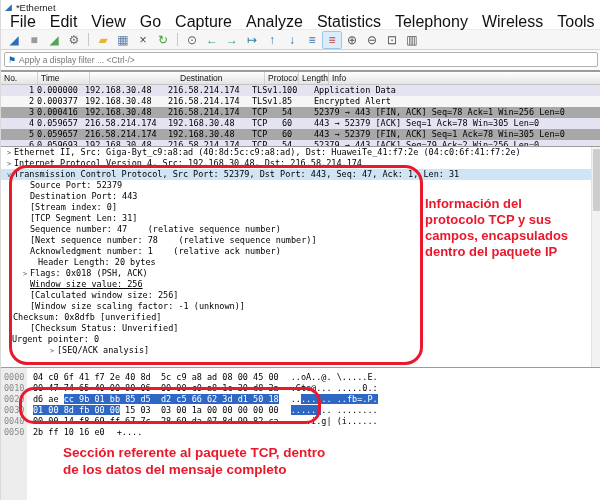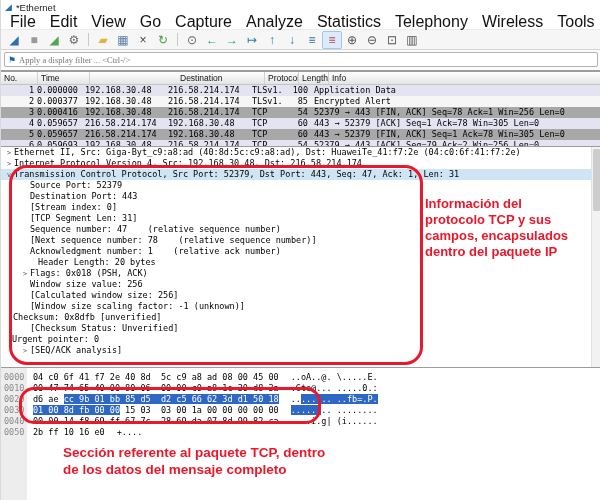--- a/index.html
+++ b/index.html
@@ -14,35 +14,35 @@
   
   .toolbar{height:19px;background:#f6f6f6;border-top:1px solid #ececec;border-bottom:1px solid #d4d4d4;
            display:flex;align-items:center;padding-left:3px;}
   .tb{width:18px;height:16px;display:flex;align-items:center;justify-content:center;font-size:12px;line-height:12px;border:1px solid transparent;border-radius:2px;}
   .tb.pressed{background:#dcebfa;border:1px solid #9ec6ea;}
   .tbsep{width:1px;height:13px;background:#c9c9c9;margin:0 4px;}
   
   .filterbar{height:17px;background:#fbfbfb;display:flex;align-items:center;padding:1px 3px 2px 3px;border-bottom:2px solid #9c9c9c;}
   .filterbox{flex:1;height:13px;background:#fff;border:1px solid #b2b2b2;border-radius:2px;display:flex;align-items:center;}
   .bookmark{color:#1566ab;font-size:9px;padding:0 3px;}
-  .filterbox input{flex:1;border:none;outline:none;font-size:8.5px;font-family:Liberation Serif, serif;color:#333;background:transparent;height:11px;padding:0;}
+  .filterbox input{flex:1;border:none;outline:none;font-size:8.5px;font-family:Liberation Sans, sans-serif;color:#333;background:transparent;height:11px;padding:0;}
   .filterbox input::placeholder{color:#777;}
   
   .plist{position:relative;}
   .phead{height:12px;display:flex;background:linear-gradient(#ffffff,#e4e4e4);border-bottom:1px solid #c4c4c4;
          font-size:8.5px;color:#111;}
   .phead .hc{border-right:1px solid #d2d2d2;padding-left:3px;line-height:12px;white-space:pre;overflow:hidden;}
   .prow{height:11px;line-height:11px;display:flex;font-family:"DejaVu Sans Mono","Liberation Mono",monospace;
         font-size:8.5px;color:#000;white-space:pre;}
   .prow>span{overflow:hidden;}
   .r-lavender{background:var(--row_lavender);}
   .r-white{background:var(--row_white);}
   .r-gray{background:var(--row_gray);}
   .c-gut{width:8px;} .c-no{width:25px;text-align:right;} .c-time{width:48px;padding-left:3px;}
-  .c-src{width:83px;} .c-dst{width:84px;} .c-proto{width:30px;} .c-len{width:26px;text-align:right;} .c-info{flex:1;padding-left:6px;}
+  .c-src{width:83px;} .c-dst{width:84px;} .c-proto{width:30px;} .c-len{width:26px;text-align:left;} .c-info{flex:1;padding-left:6px;}
   .bracket{position:absolute;left:3px;top:79px;width:4px;height:56px;border-left:1px solid #777;
            border-top:1px solid #777;border-bottom:1px solid #777;}
   .hscroll{height:7px;background:#f3f3f3;border-top:1px solid #e4e4e4;display:flex;justify-content:space-between;
            align-items:center;font-size:6px;color:#8a8a8a;padding:0 2px;}
   
   .details{position:absolute;top:146px;left:0;right:0;height:221px;border-top:1px solid #9c9c9c;background:#fff;
            font-family:"DejaVu Sans Mono","Liberation Mono",monospace;font-size:8.5px;color:#000;overflow:hidden;}
   .dline{height:11px;line-height:11px;white-space:pre;}
   .dline .arr{display:inline-block;width:10px;text-align:center;color:#555;font-size:7px;}
   .dsel{background:var(--selection_blue);}
@@ -152,27 +152,27 @@
       <div class="dline dsel" style="padding-left: 3px;"><span class="arr">v</span><span>Transmission Control Protocol, Src Port: 52379, Dst Port: 443, Seq: 47, Ack: 1, Len: 31</span></div>
       <div class="dline" style="padding-left: 19px;"><span class="arr"></span><span>Source Port: 52379</span></div>
       <div class="dline" style="padding-left: 19px;"><span class="arr"></span><span>Destination Port: 443</span></div>
       <div class="dline" style="padding-left: 19px;"><span class="arr"></span><span>[Stream index: 0]</span></div>
       <div class="dline" style="padding-left: 19px;"><span class="arr"></span><span>[TCP Segment Len: 31]</span></div>
       <div class="dline" style="padding-left: 19px;"><span class="arr"></span><span>Sequence number: 47    (relative sequence number)</span></div>
       <div class="dline" style="padding-left: 19px;"><span class="arr"></span><span>[Next sequence number: 78    (relative sequence number)]</span></div>
       <div class="dline" style="padding-left: 19px;"><span class="arr"></span><span>Acknowledgment number: 1    (relative ack number)</span></div>
       <div class="dline" style="padding-left: 27px;"><span class="arr"></span><span>Header Length: 20 bytes</span></div>
       <div class="dline" style="padding-left: 19px;"><span class="arr">&gt;</span><span>Flags: 0x018 (PSH, ACK)</span></div>
-      <div class="dline" style="padding-left: 19px;"><span class="arr"></span><span>Window size value: 256</span></div>
+      <div class="dline" style="padding-left: 19px; text-decoration: underline;"><span class="arr"></span><span>Window size value: 256</span></div>
       <div class="dline" style="padding-left: 19px;"><span class="arr"></span><span>[Calculated window size: 256]</span></div>
       <div class="dline" style="padding-left: 19px;"><span class="arr"></span><span>[Window size scaling factor: -1 (unknown)]</span></div>
       <div class="dline" style="padding-left: 2px;"><span class="arr"></span><span>Checksum: 0x8dfb [unverified]</span></div>
       <div class="dline" style="padding-left: 19px;"><span class="arr"></span><span>[Checksum Status: Unverified]</span></div>
       <div class="dline" style="padding-left: 1px;"><span class="arr"></span><span>Urgent pointer: 0</span></div>
-      <div class="dline" style="padding-left: 19px;"><span class="arr">&gt;</span><span>[SEQ/ACK analysis]</span></div>
+      <div class="dline" style="padding-left: 19px; margin-left: 27px;"><span class="arr">&gt;</span><span>[SEQ/ACK analysis]</span></div>
       <div class="dline" style="padding-left: 3px; margin-top: 16px;"><span class="arr">&gt;</span><span>Secure Sockets Layer</span></div>
     </div>
   <div class="vscroll">
     <div class="vthumb"></div>
   </div>
 
   <div class="hex" id="hexpane">
       <div class="hrow"><span class="off">0000</span><span class="bytes">04 c0 6f 41 f7 2e 40 8d  5c c9 a8 ad 08 00 45 00</span><span class="ascii">..oA..@. \.....E.</span></div>
       <div class="hrow"><span class="off">0010</span><span class="bytes">00 47 74 65 40 00 80 06  00 00 c0 a8 1e 30 d8 3a</span><span class="ascii">.Gte@... .....0.:</span></div>
       <div class="hrow"><span class="off">0020</span><span class="bytes"><span>d6 ae </span><span class="hsel">cc 9b 01 bb 85 d5  d2 c5 66 62 3d d1 50 18</span><span></span></span><span class="ascii"><span>..</span><span class="hsel">...... ..fb=.P.</span><span></span></span></div>

